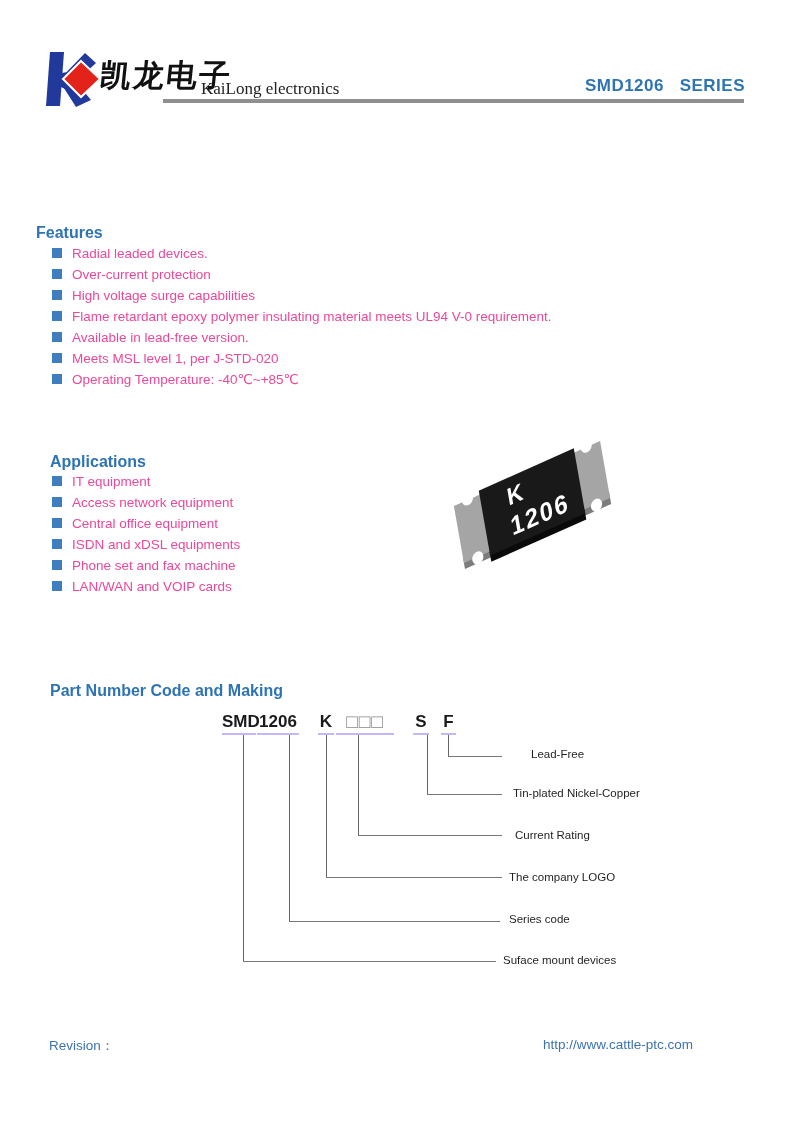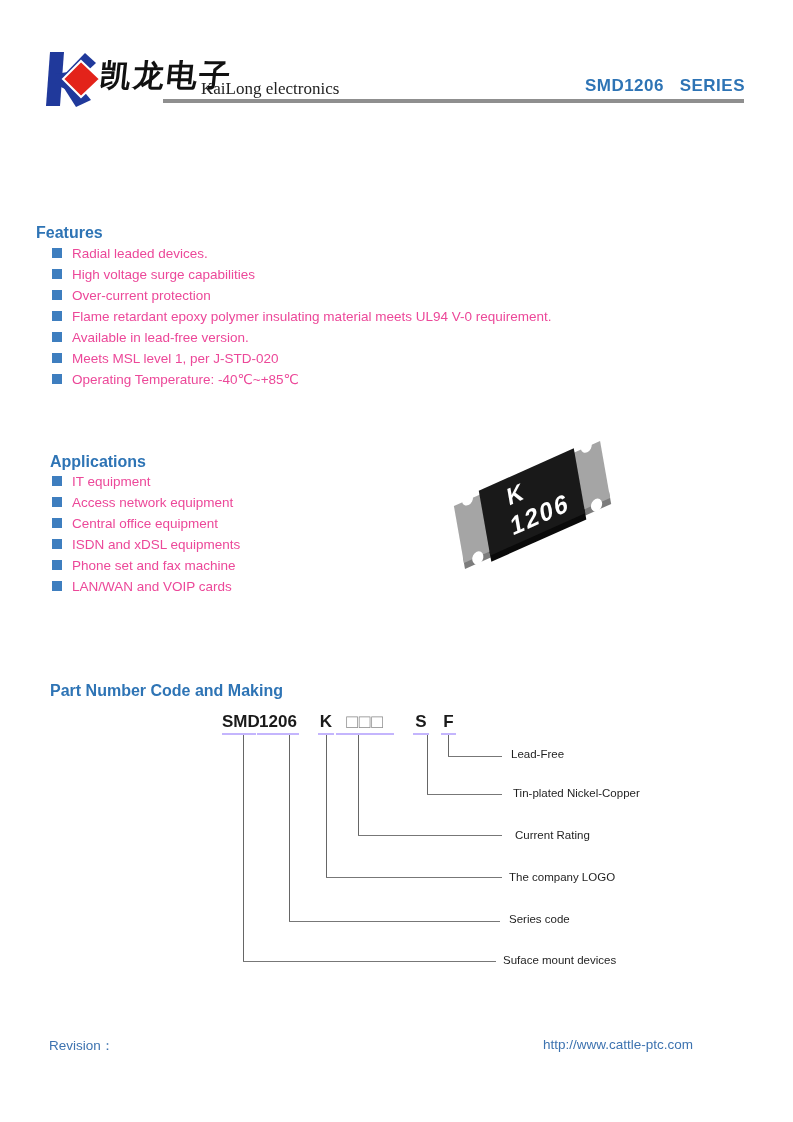--- a/index.html
+++ b/index.html
@@ -113,26 +113,26 @@
   <div class="abs sec-heading" style="left:36px;top:224px;">Features</div>
   <ul class="abs bullet-list" style="left:52px;top:243px;">
 
       <li>
         <span class="sq"></span>
         <span>Radial leaded devices.</span>
       </li>
 
       <li>
         <span class="sq"></span>
+        <span>Over-current protection</span>
+      </li>
+
+      <li>
+        <span class="sq"></span>
         <span>High voltage surge capabilities</span>
-      </li>
-
-      <li>
-        <span class="sq"></span>
-        <span>Over-current protection</span>
       </li>
 
       <li>
         <span class="sq"></span>
         <span>Flame retardant epoxy polymer insulating material meets UL94 V-0 requirement.</span>
       </li>
 
       <li>
         <span class="sq"></span>
         <span>Available in lead-free version.</span>
@@ -223,21 +223,21 @@
   <div class="vline" style="left:427px;top:735px;height:59px;"></div>
   <div class="vline" style="left:448px;top:735px;height:21px;"></div>
 
   <div class="hline" style="left:448px;top:756px;width:54px;"></div>
   <div class="hline" style="left:427px;top:794px;width:75px;"></div>
   <div class="hline" style="left:358px;top:835px;width:144px;"></div>
   <div class="hline" style="left:326px;top:877px;width:176px;"></div>
   <div class="hline" style="left:289px;top:921px;width:211px;"></div>
   <div class="hline" style="left:243px;top:961px;width:253px;"></div>
 
-  <div class="callout-label" style="left:511px;top:748px;">Lead-Free</div>
+  <div class="callout-label" style="left:531px;top:748px;">Lead-Free</div>
   <div class="callout-label" style="left:513px;top:787px;">Tin-plated Nickel-Copper</div>
   <div class="callout-label" style="left:515px;top:829px;">Current Rating</div>
   <div class="callout-label" style="left:509px;top:871px;">The company LOGO</div>
   <div class="callout-label" style="left:509px;top:913px;">Series code</div>
   <div class="callout-label" style="left:503px;top:954px;">Suface mount devices</div>
 
   <div class="abs footer-rev">Revision：</div>
   <a class="abs footer-url" href="#">http://www.cattle-ptc.com</a>
 
 </div>

